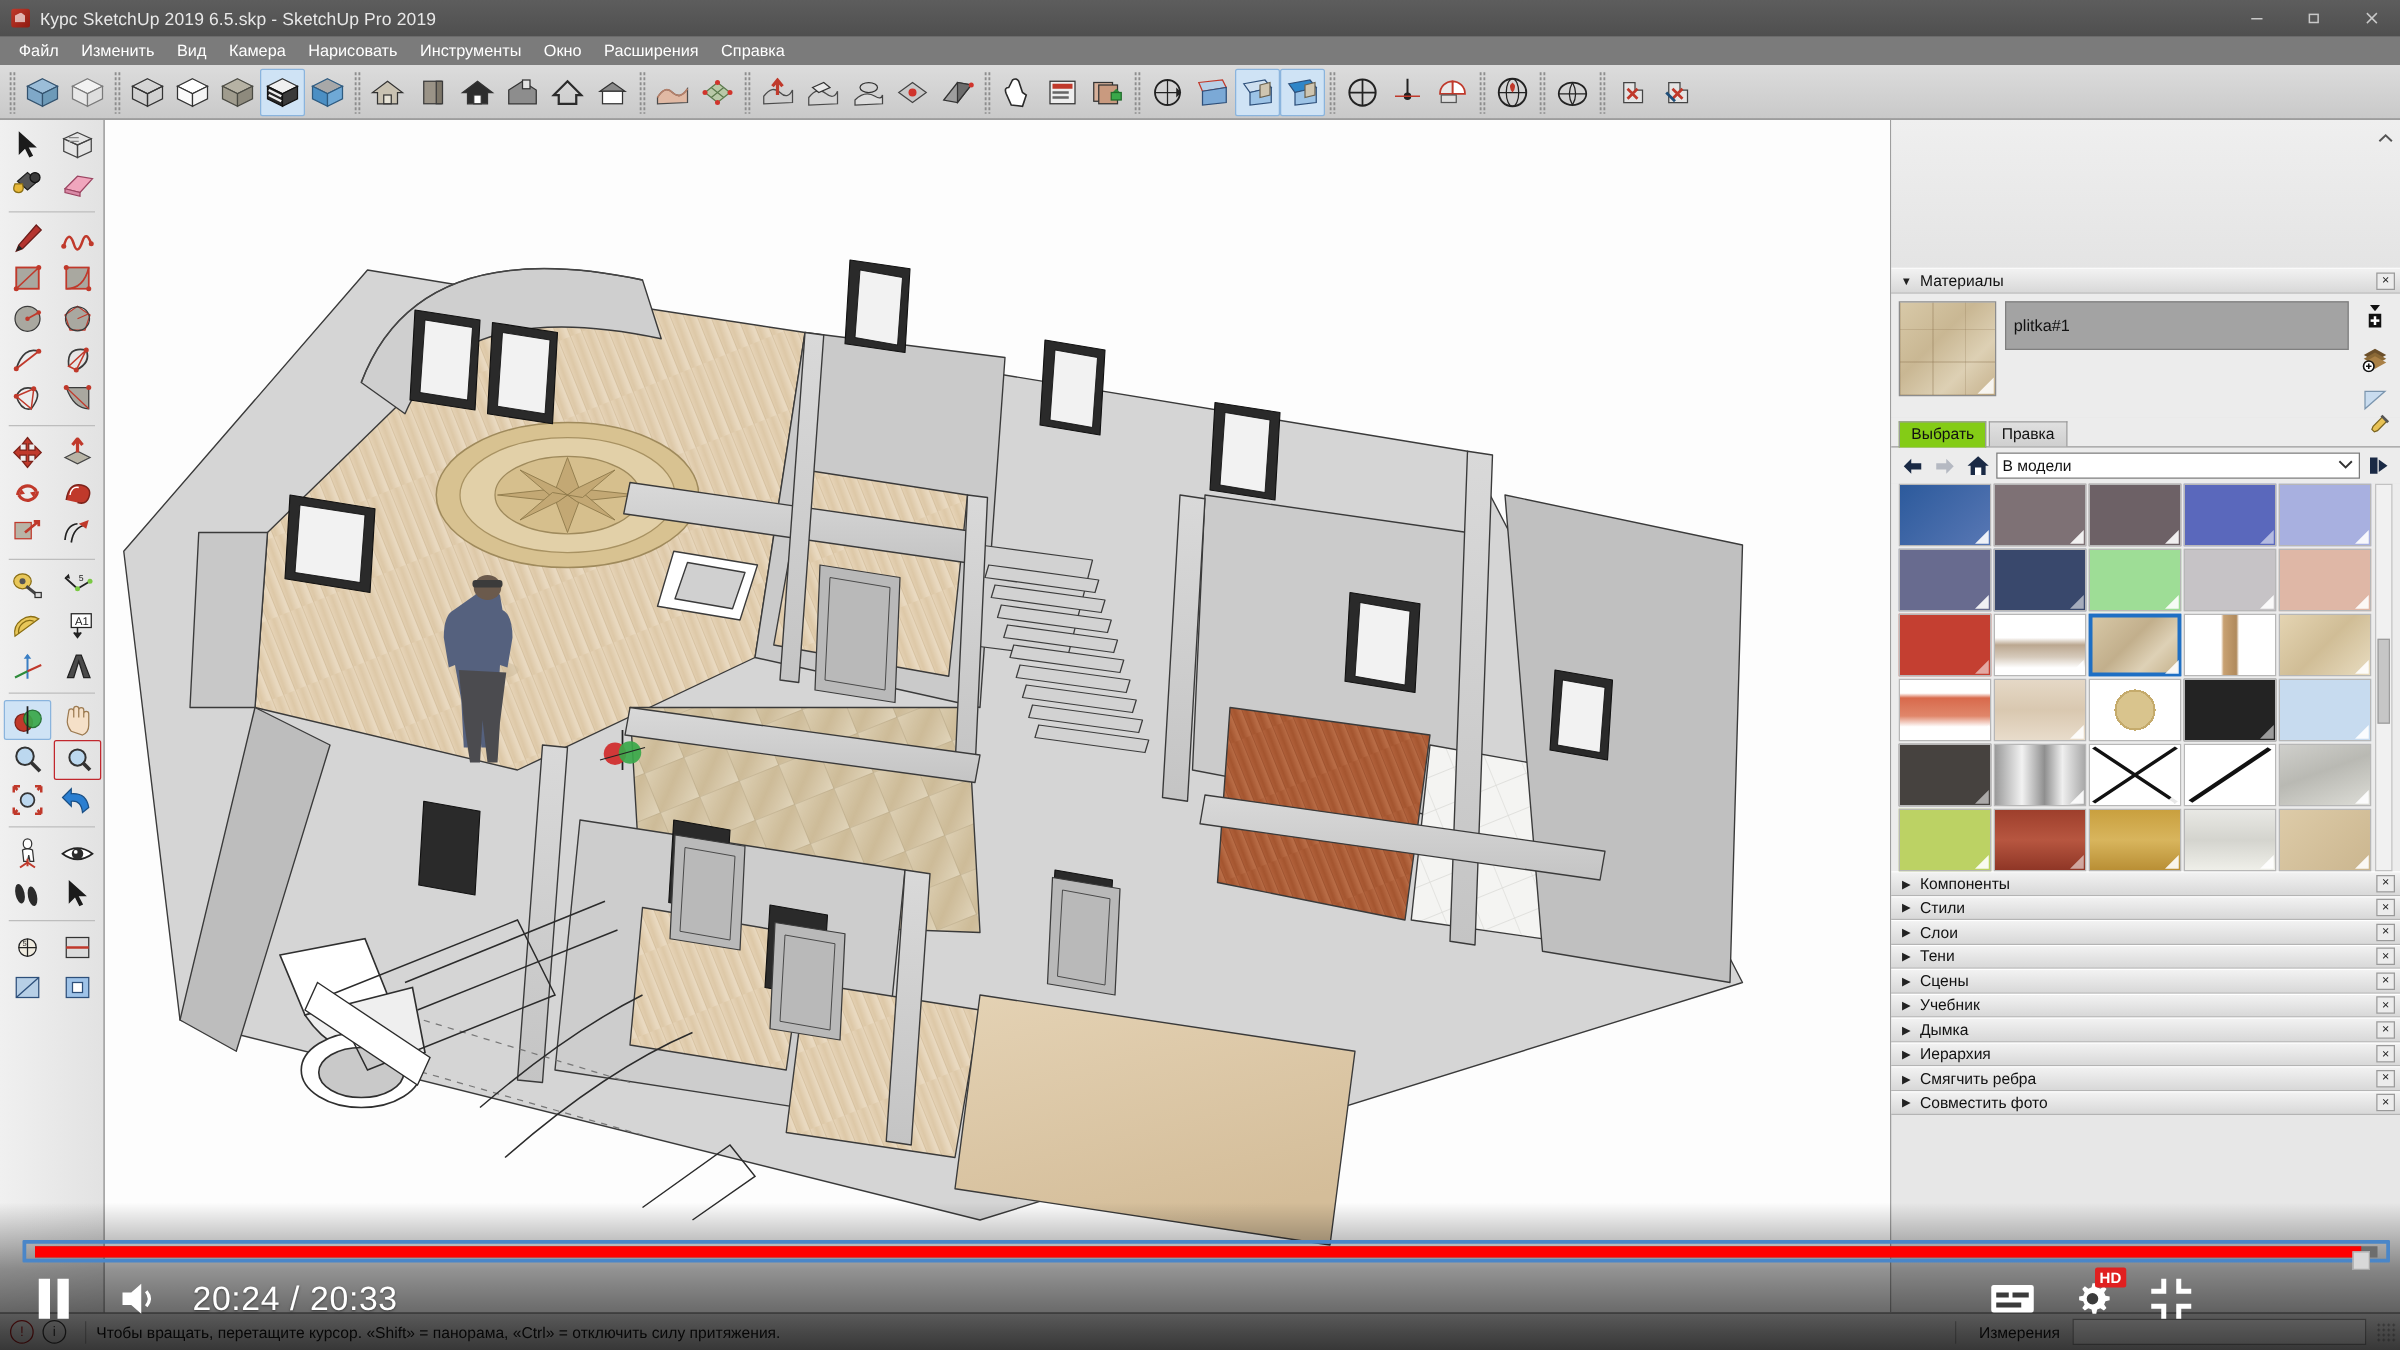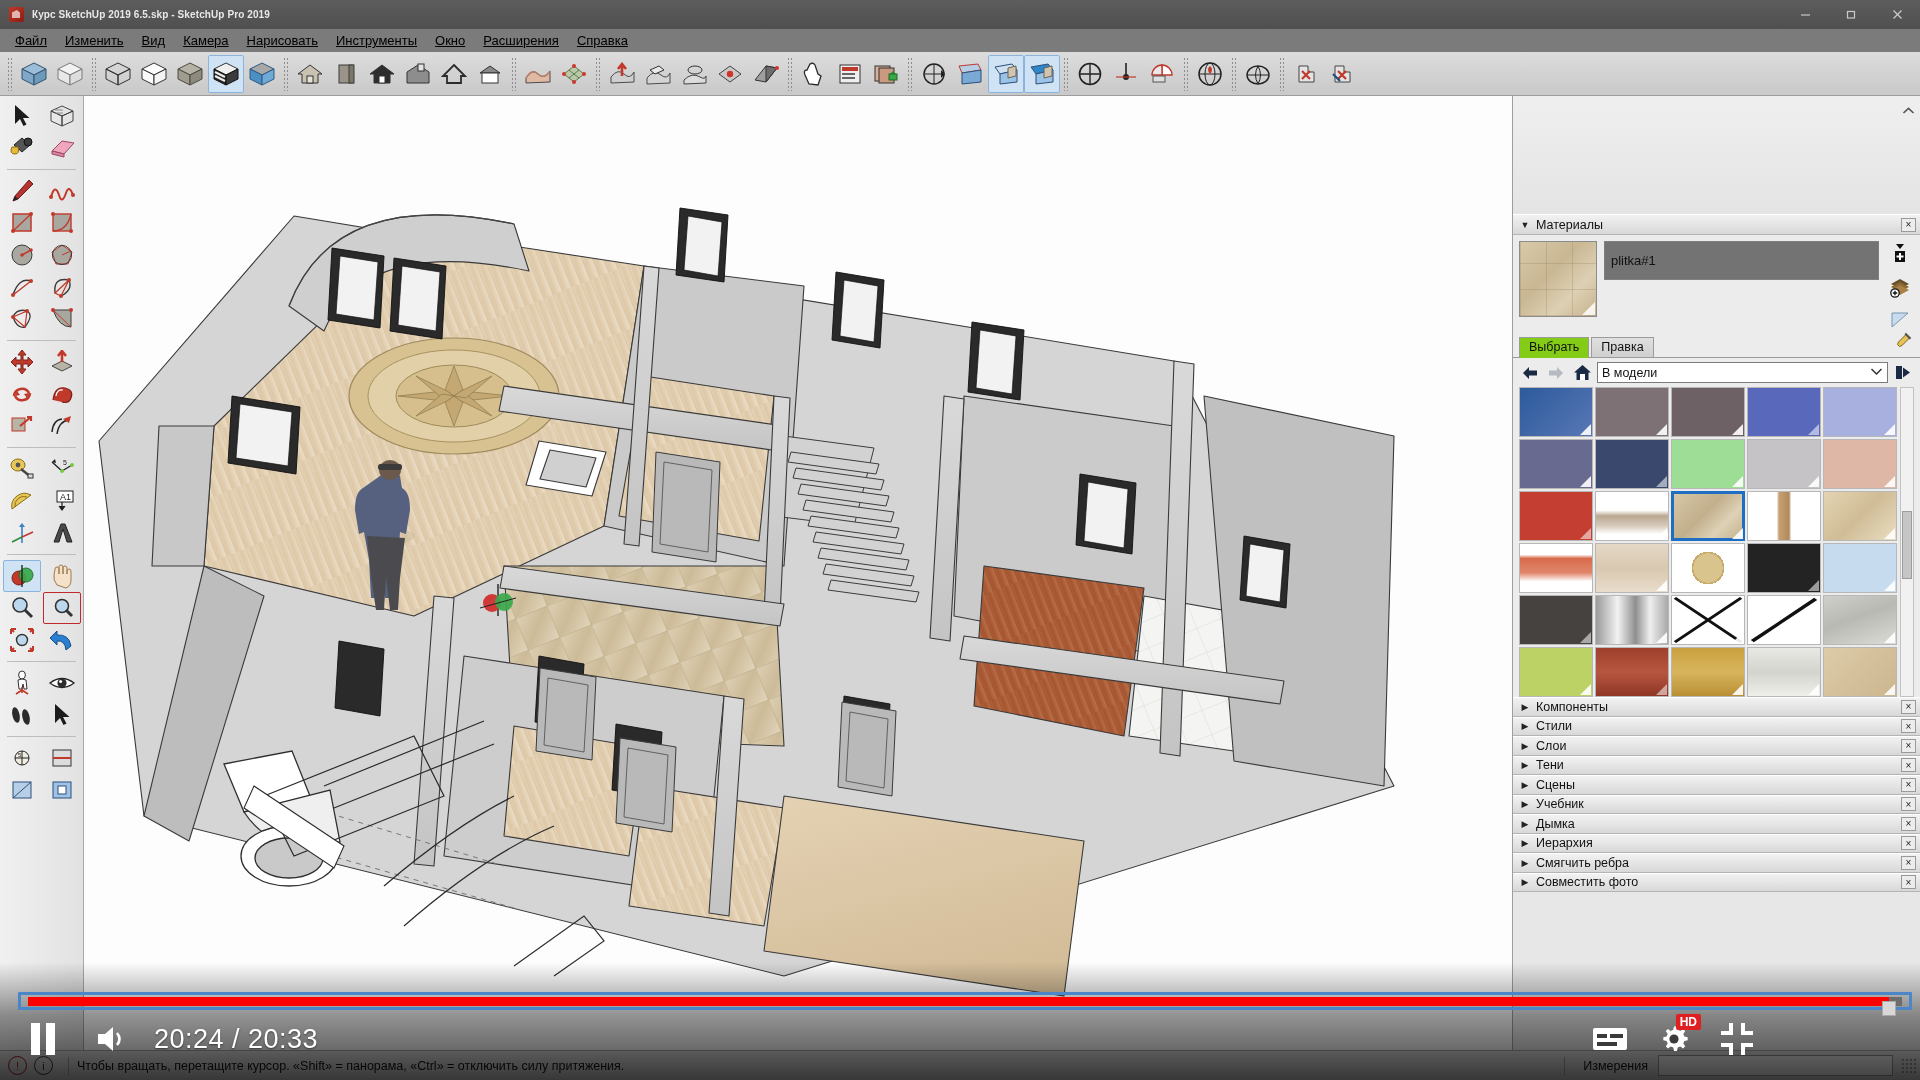--- a/index.html
+++ b/index.html
@@ -8,30 +8,30 @@
   #app { position:relative; width:1920px; height:1080px; }
 
   
   .titlebar { position:absolute; left:0; top:0; width:1920px; height:29px;
     background:linear-gradient(to bottom,#5d5d5d,#4f4f4f);
     display:flex; align-items:center; }
   .tb-icon { width:15px; height:15px; margin-left:9px; margin-right:8px;
     background:linear-gradient(135deg,#c0392b,#8e1b10); border-radius:2px; position:relative; }
   .tb-icon:after{content:"";position:absolute;left:3px;top:3px;width:8px;height:8px;
     background:#fff;opacity:.65;clip-path:polygon(0 30%,60% 0,100% 30%,100% 100%,0 100%);}
-  .tb-title { font-size:10px; color:#e8e8e8; letter-spacing:.1px;font-weight:bold; }
+  .tb-title { font-size:14px; color:#e8e8e8; letter-spacing:.1px; }
   .tb-win { position:absolute; right:0; top:0; height:29px; display:flex; }
   .tb-btn { width:46px; height:29px; display:flex; align-items:center; justify-content:center;
      color:#cfcfcf; font-size:14px; }
   .tb-btn svg{display:block}
 
   
   .menubar { position:absolute; left:0; top:29px; width:1920px; height:23px;
     background:#7b7b7b; display:flex; align-items:center; padding-left:6px; }
-  .menuitem { font-size:13px; color:#000000; padding:2px 9px; white-space:nowrap;text-decoration:underline; }
+  .menuitem { font-size:13px; color:#ffffff; padding:2px 9px; white-space:nowrap; }
 
   
   .toptoolbar { position:absolute; left:0; top:52px; width:1920px; height:44px;
     background:linear-gradient(to bottom,#dcdcdc,#c9c9c9);
     border-bottom:1px solid #9d9d9d; display:flex; align-items:center; padding-left:4px; }
   .tgrip { width:6px; height:34px; margin:0 3px;
     background-image:radial-gradient(#8d8d8d 1px, transparent 1px);
     background-size:3px 4px; }
   .tbtn { width:36px; height:38px; display:flex; align-items:center; justify-content:center;
     border-radius:2px; }
@@ -78,21 +78,21 @@
 
   .mat-top { display:flex; padding:6px 6px 2px 6px; gap:7px; background:#ececec; }
   .mat-preview { width:78px; height:76px; border:1px solid #8c8c8c; position:relative;
     background:
       repeating-linear-gradient(0deg, rgba(140,115,80,.25) 0 1px, transparent 1px 26px),
       repeating-linear-gradient(90deg, rgba(140,115,80,.25) 0 1px, transparent 1px 26px),
       linear-gradient(135deg,#d8c9a8,#c9b793 40%,#ddd0b4 70%,#c6b28d); }
   .mat-preview:after{content:"";position:absolute;right:1px;bottom:1px;
     border-left:13px solid transparent;border-bottom:13px solid rgba(255,255,255,.85);}
   .mat-fields { flex:1; }
-  .mat-name { width:100%; height:39px; border:1px solid #7f7f7f; background:#737373;
+  .mat-name { width:100%; height:39px; border:1px solid #7f7f7f; background:#a3a3a3;
     font-size:13px; padding:2px 6px; color:#111; font-family:"Liberation Sans",sans-serif; }
   .mat-sidebtns { width:28px; display:flex; flex-direction:column; align-items:center; gap:9px; padding-top:1px;}
   .sbtn { width:24px; height:24px; display:flex; align-items:center; justify-content:center; }
 
   .tabs { display:flex; align-items:flex-end; padding:4px 6px 0 6px; background:#ececec;
      border-bottom:1px solid #9b9b9b; position:relative; height:24px;}
   .tab { font-size:12.5px; padding:2px 9px 3px 9px; border:1px solid #9b9b9b;
      border-bottom:none; background:linear-gradient(to bottom,#e0e0e0,#cfcfcf); color:#111;
      margin-right:2px; }
   .tab.active { background:#84cc16; position:relative; top:1px; padding-bottom:4px; }

